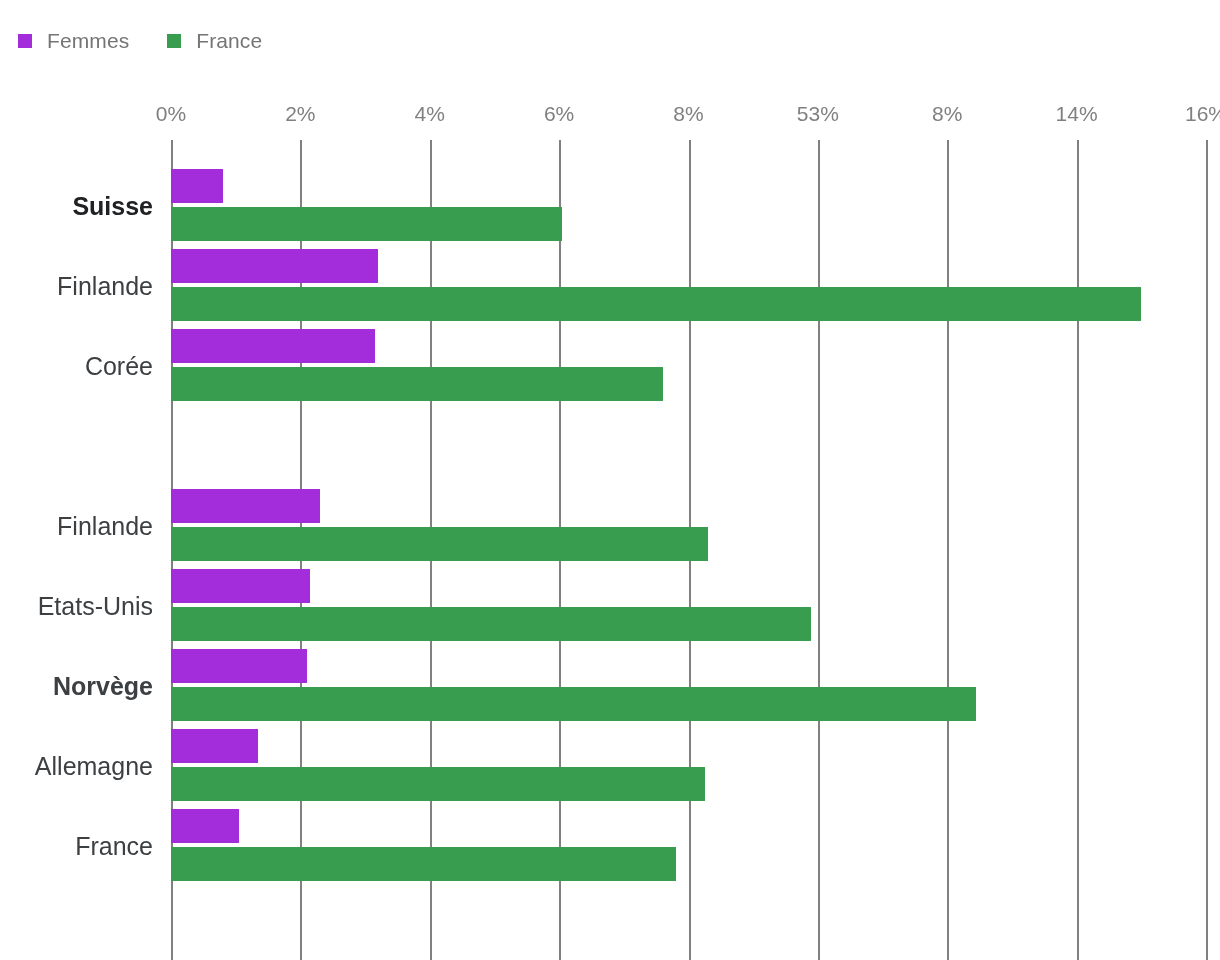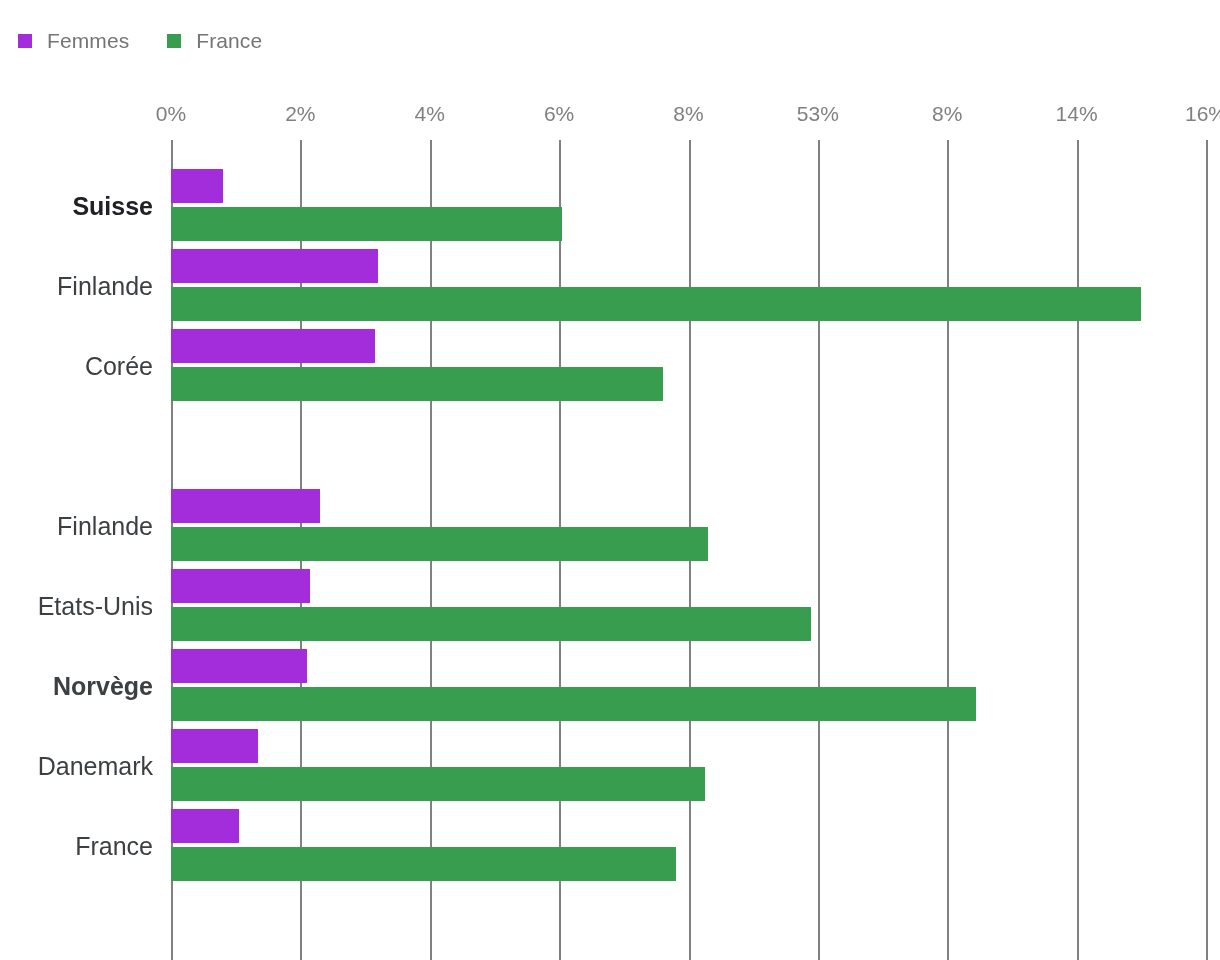--- a/index.html
+++ b/index.html
@@ -200,21 +200,21 @@
           <div class="row-label">Etats-Unis</div>
           <div class="bar femmes" title="Etats-Unis – Femmes: 2.15%" style="width: 139.078px; background: rgb(163, 44, 219);"></div>
           <div class="bar hommes" title="Etats-Unis – Hommes: 9.9%" style="width: 640.406px; background: rgb(56, 157, 78);"></div>
         </div>
         <div class="row" style="top: 506px; font-weight: bold;">
           <div class="row-label">Norvège</div>
           <div class="bar femmes" title="Norvège – Femmes: 2.1%" style="width: 135.844px; background: rgb(163, 44, 219);"></div>
           <div class="bar hommes" title="Norvège – Hommes: 12.45%" style="width: 805.359px; background: rgb(56, 157, 78);"></div>
         </div>
         <div class="row" style="top: 586px;">
-          <div class="row-label">Danemark</div>
+          <div class="row-label">Allemagne</div>
           <div class="bar femmes" title="Danemark – Femmes: 1.35%" style="width: 87.3281px; background: rgb(163, 44, 219);"></div>
           <div class="bar hommes" title="Danemark – Hommes: 8.25%" style="width: 533.672px; background: rgb(56, 157, 78);"></div>
         </div>
         <div class="row" style="top: 666px;">
           <div class="row-label">France</div>
           <div class="bar femmes" title="France – Femmes: 1.05%" style="width: 67.9219px; background: rgb(163, 44, 219);"></div>
           <div class="bar hommes" title="France – Hommes: 7.8%" style="width: 504.562px; background: rgb(56, 157, 78);"></div>
         </div>
       </div>
   </div>

